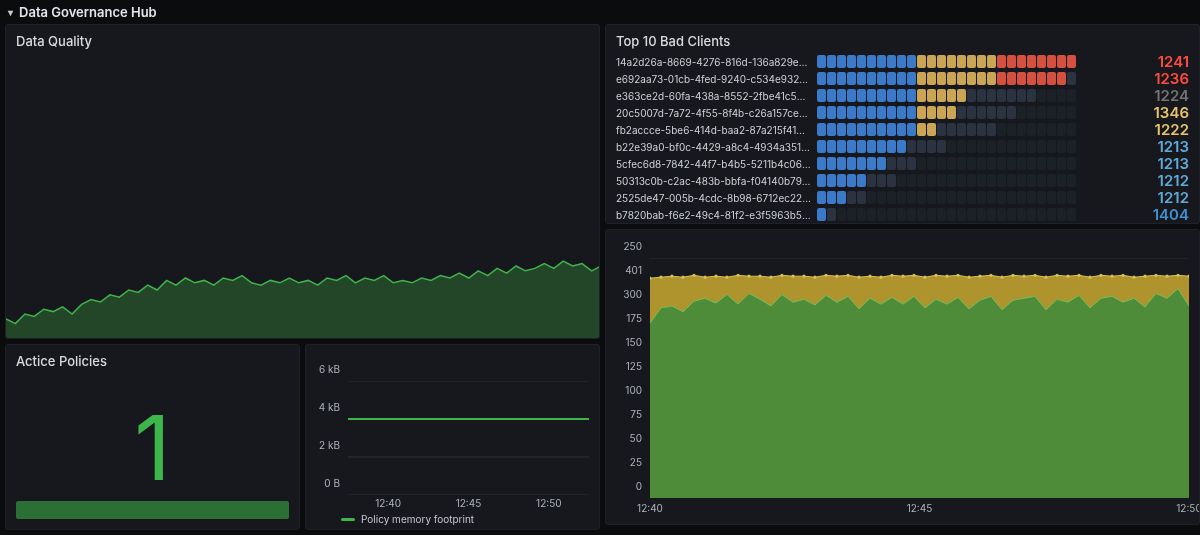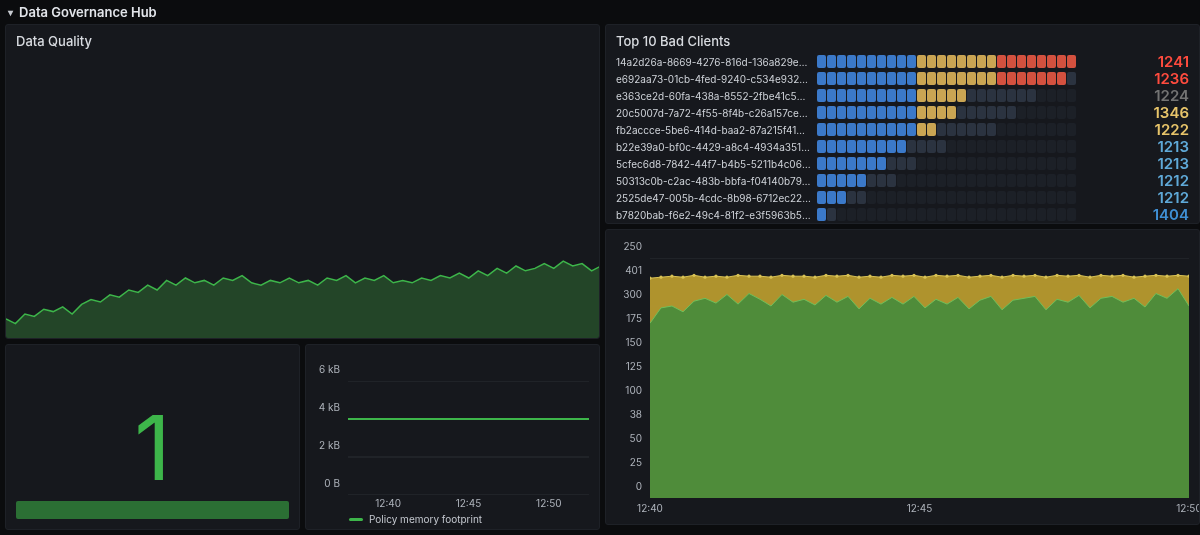--- a/index.html
+++ b/index.html
@@ -69,21 +69,21 @@
     position: absolute; left:0; right:0; top:48px; text-align:center;
     color:#3db54a; font-size:90px; font-weight:400;
   }
   .active-bar { position:absolute; left:10px; right:10px; bottom:10px; height:18px; background:#2b6f34; border-radius:2px;}
   
   .pu-plot { position:absolute; left:42px; right:10px; top:36px; bottom:34px; }
   .pu-y { position:absolute; left:0; top:36px; bottom:34px; width:38px; }
   .pu-y div { position:absolute; right:4px; font-size:10px; color:#aeb3bb; transform:translateY(-50%);}
   .pu-x { position:absolute; left:42px; right:10px; bottom:20px; height:12px; color:#aeb3bb; font-size:10px;}
   .pu-x span { position:absolute; transform:translateX(-50%);}
-  .pu-legend { position:absolute; left:43px; bottom:4px; font-size:10px; color:#c4c8cf; display:flex; align-items:center; gap:6px;}
+  .pu-legend { position:absolute; left:35px; bottom:4px; font-size:10px; color:#c4c8cf; display:flex; align-items:center; gap:6px;}
   .pu-legend .sw { width:14px; height:3px; background:#3db54a; border-radius:2px;}
   
   .bc-body { position:absolute; left:10px; right:10px; top:28px; bottom:8px; }
   .bc-row { display:flex; align-items:center; height:17px; gap:6px; }
   .bc-label { width:195px; font-size:10px; color:#cfd3d9; text-align:right; white-space:nowrap; overflow:hidden; text-overflow:ellipsis;}
   .bc-bars { flex:1; display:flex; gap:1px; height:13px; }
   .bc-bars i { width:9px; border-radius:2px; }
   .bc-val { width:48px; text-align:right; font-size:15px; font-weight:600; }
   
   .gb-wrap { position:absolute; left:10px; right:10px; top:28px; bottom:8px;}
@@ -433,20 +433,21 @@
             <i style="background: rgb(28, 32, 39);"></i>
             <i style="background: rgb(28, 32, 39);"></i>
           </div>
           <div class="bc-val" style="color: rgb(63, 143, 212);">1404</div>
         </div>
       </div>
   </div>
 
   <div class="bottom-left" style="grid-row:2/3;grid-column:1/2;">
     <div class="panel">
+      <div class="panel-title">Actice Policies</div>
       <div class="active-val">1</div>
       <div class="active-bar"></div>
     </div>
     <div class="panel">
       <div class="pu-y" id="pu-y">
           <div style="bottom: 0%;">0 B</div>
           <div style="bottom: 33.3333%;">2 kB</div>
           <div style="bottom: 66.6667%;">4 kB</div>
           <div style="bottom: 100%;">6 kB</div>
         </div>
@@ -470,21 +471,21 @@
       </div>
     </div>
   </div>
 
   <div class="panel" style="grid-row:1/3;grid-column:2/3;margin-top:205px;height:296px">
     <div class="gb-wrap">
       <div class="gb-y" id="gb-y">
           <div style="bottom: 0%;">0</div>
           <div style="bottom: 10%;">25</div>
           <div style="bottom: 20%;">50</div>
-          <div style="bottom: 30%;">38</div>
+          <div style="bottom: 30%;">75</div>
           <div style="bottom: 40%;">100</div>
           <div style="bottom: 50%;">125</div>
           <div style="bottom: 60%;">150</div>
           <div style="bottom: 70%;">175</div>
           <div style="bottom: 80%;">300</div>
           <div style="bottom: 90%;">401</div>
           <div style="bottom: 100%;">250</div>
         </div>
       <div class="gb-plot">
         <svg id="gb-svg" width="100%" height="100%" preserveAspectRatio="none" viewBox="0 0 540 240">

